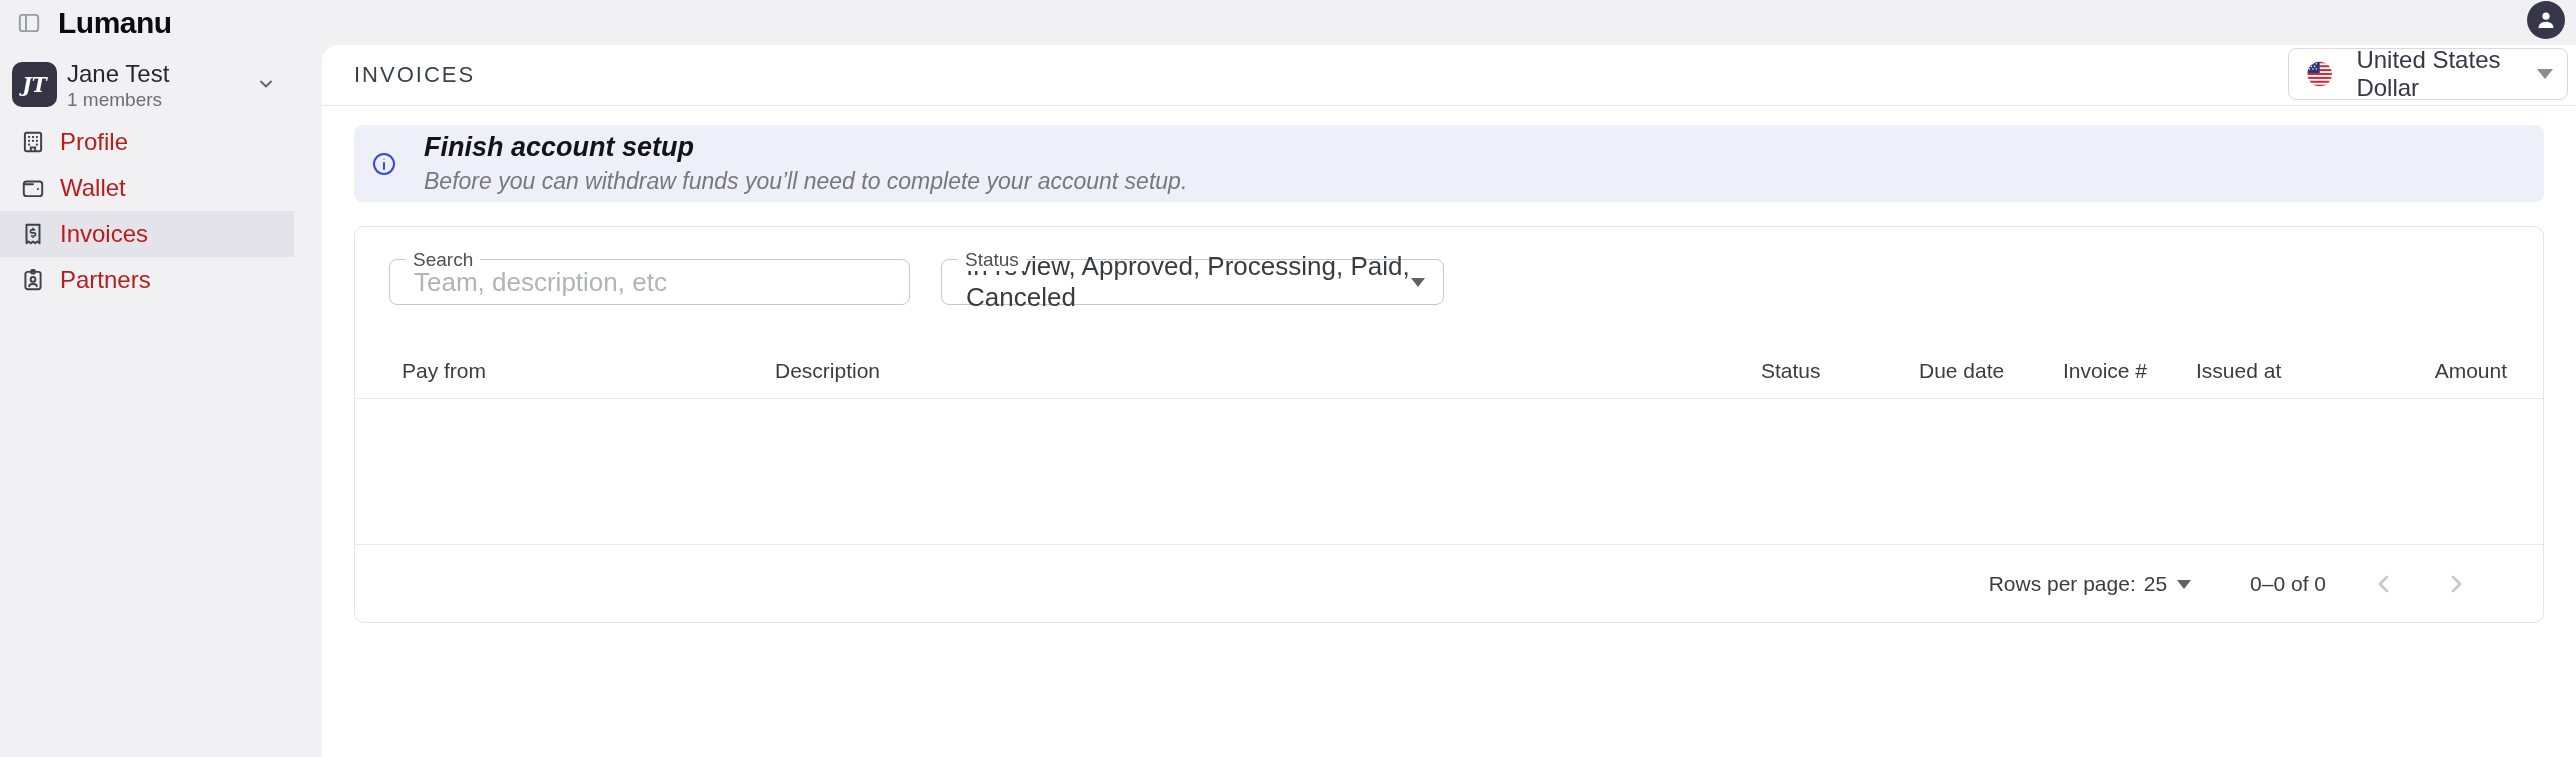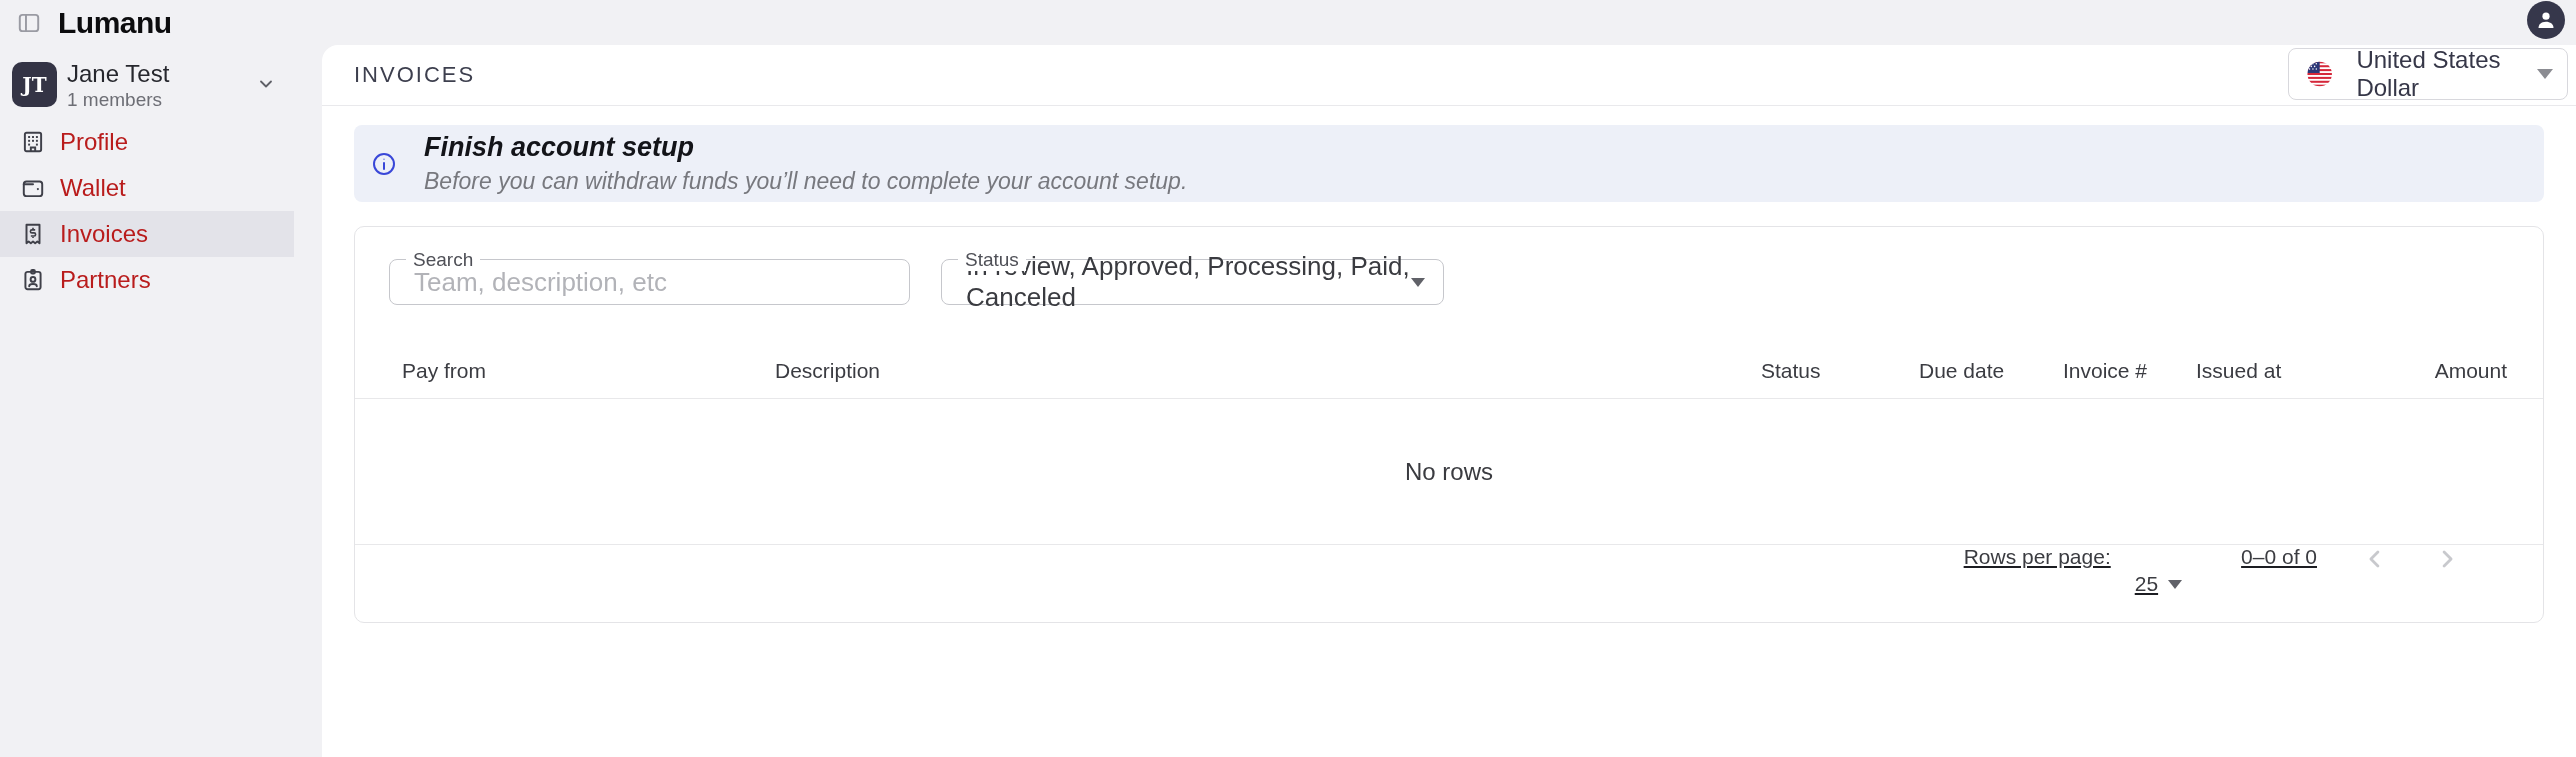--- a/index.html
+++ b/index.html
@@ -16,21 +16,21 @@
   
   .sidebar { position:absolute; left:0; top:0; width:322px; height:758px; }
   .brand-row { display:flex; align-items:center; height:45px; padding-left:16px; }
   .panel-toggle { width:26px; height:26px; color:#9a9ba3; cursor:pointer; }
   .logo { font-size:30px; font-weight:800; letter-spacing:-0.5px; color:#0c0c0e; margin-left:16px; }
   .workspace { position:absolute; left:0; top:56px; width:100%; height:56px; cursor:pointer; }
   .ws-avatar {
     position:absolute; left:12px; top:6px; width:45px; height:45px;
     background:#343445; border-radius:10px; color:#fff;
     font-family:"DejaVu Serif", serif; font-weight:bold; font-size:20px;
-    display:flex; align-items:center; justify-content:center;
+    display:flex; align-items:center; justify-content:center;font-style:italic;
   }
   .ws-name { position:absolute; left:67px; top:4px; font-size:24px; color:#26272d; }
   .ws-members { position:absolute; left:67px; top:33px; font-size:19px; color:#6d6e75; }
   .ws-chevron { position:absolute; left:256px; top:18px; width:20px; height:20px; color:#5f6067; }
   .nav { position:absolute; left:0; top:119px; width:100%; }
   .nav-item {
     display:flex; align-items:center; height:46px; padding-left:20px;
     width:calc(100% - 28px); cursor:pointer; color:#b91c1c;
   }
   .nav-item.active { background:#e3e3e9; }
@@ -100,24 +100,24 @@
 
   .thead { position:absolute; left:0; right:0; top:0; height:171px; }
   .th { position:absolute; top:132px; font-size:21px; font-weight:500; color:#3b3c42; }
   .divider { position:absolute; left:0; right:0; height:1px; background:#e8e8ea; }
   .div-head { top:171px; }
   .div-foot { top:317px; }
   .empty-row { position:absolute; left:0; right:0; top:171px; height:147px;
     display:flex; align-items:center; justify-content:center; }
   .empty-text { font-size:24px; color:#3a3b40; }
 
-  .pagination { position:absolute; left:0; right:15px; top:318px; height:78px;
-    display:flex; justify-content:flex-end; padding-right:67px;text-decoration:underline; }
+  .pagination { position:absolute; left:0; right:6px; top:318px; height:78px;
+    display:flex; align-items:center; justify-content:flex-end; padding-right:67px; }
   .pg-label { font-size:21px; color:#3b3c41; }
-  .pg-size { display:flex; align-items:center; margin-left:24px; cursor:pointer; }
+  .pg-size { display:flex; align-items:center; margin-left:8px; cursor:pointer; }
   .pg-size-value { font-size:21px; color:#3b3c41; }
   .pg-size-caret { color:#606168; margin-left:10px;
     border-left-width:7px; border-right-width:7px; border-top-width:9px; }
   .pg-range { font-size:21px; color:#3b3c41; margin-left:59px; }
   .pg-chevron { width:28px; height:28px; color:#c8c9cd; margin-left:44px; cursor:default; }
 </style>
 </head>
 <body>
 
 <div class="sidebar">
@@ -262,23 +262,20 @@
         <span class="th" style="left:47px">Pay from</span>
         <span class="th" style="left:420px">Description</span>
         <span class="th" style="left:1406px">Status</span>
         <span class="th" style="left:1564px">Due date</span>
         <span class="th" style="left:1708px">Invoice #</span>
         <span class="th" style="left:1841px">Issued at</span>
         <span class="th" style="right:36px">Amount</span>
       </div>
       <div class="divider div-head"></div>
 
-      <div class="empty-row">
-        <span class="empty-text">No rows</span>
-      </div>
 
       <div class="divider div-foot"></div>
 
       <div class="pagination">
         <span class="pg-label">Rows per page:</span>
         <div class="pg-size">
           <span class="pg-size-value">25</span>
           <span class="caret-down pg-size-caret"></span>
         </div>
         <span class="pg-range">0–0 of 0</span>

